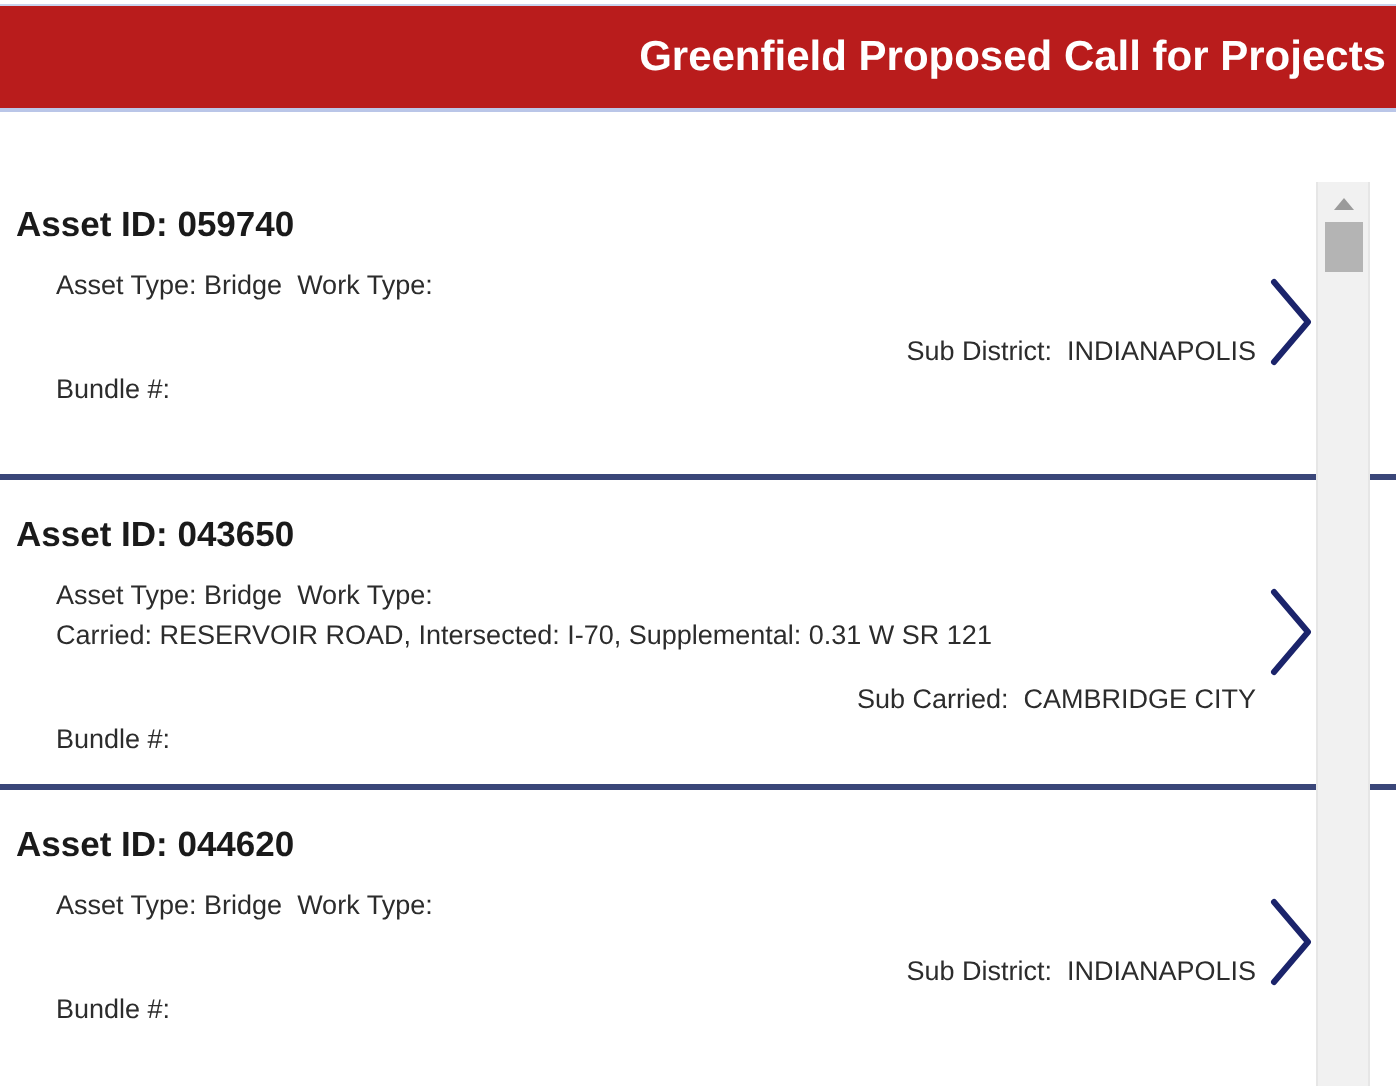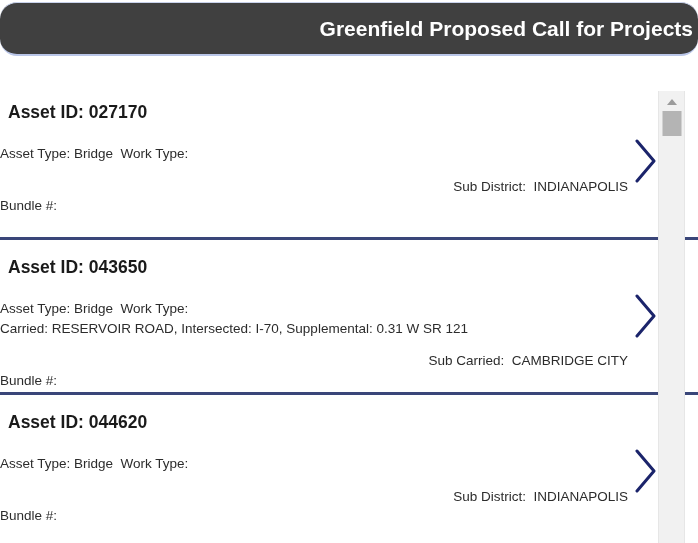--- a/index.html
+++ b/index.html
@@ -13,25 +13,24 @@
     position: relative;
   }
 
   
   .app-header {
     position: absolute;
     top: 2px;
     left: 0;
     width: 100%;
     height: 51px;
-    background: #404040;
+    background: #b91c1c;
     border-top: 1px solid #c9d3ec;
     border-bottom: 2px solid #bac6e8;
     box-sizing: content-box;
-    border-radius: 17px;
   }
   .app-title {
     position: absolute;
     right: 5px;
     top: 0;
     height: 51px;
     line-height: 51px;
     color: #ffffff;
     font-size: 21px;
     font-weight: 700;
@@ -55,21 +54,22 @@
   }
   .asset-id {
     padding: 16px 0 0 8px;
     font-size: 17.5px;
     font-weight: 700;
     color: #1a1a1a;
     line-height: 23px;
     white-space: pre-wrap;
   }
   .asset-details {
-    margin-top: 20px;
+    margin-top: 9px;
+    padding-left: 28px;
     padding-right: 70px;
     font-size: 13.5px;
     color: #2c2c2c;
     line-height: 19.5px;
   }
   .detail-line {
     white-space: pre-wrap;
   }
   .sub-district-line {
     margin-top: 13px;
@@ -123,21 +123,21 @@
 </head>
 <body>
 
 <div class="app-header">
   <div class="app-title">Greenfield Proposed Call for Projects</div>
 </div>
 
 <div class="asset-list">
 
   <div class="asset-item">
-    <div class="asset-id">Asset ID: 027170</div>
+    <div class="asset-id">Asset ID: 059740</div>
     <div class="asset-details">
       <div class="detail-line">Asset Type: Bridge  Work Type:</div>
       <div class="detail-line sub-district-line"> Sub District:  INDIANAPOLIS</div>
       <div class="detail-line">Bundle #:</div>
     </div>
     <div class="chevron">
       <svg width="21" height="44" viewBox="0 0 21 44">
           <polyline points="2,2 19,22 2,42" fill="none" stroke="#1b246b" stroke-width="3" stroke-linecap="round" stroke-linejoin="round"></polyline>
         </svg>
     </div>

